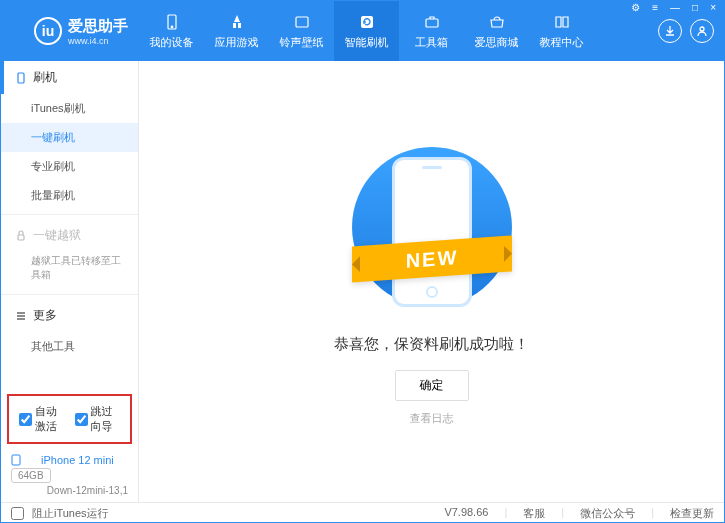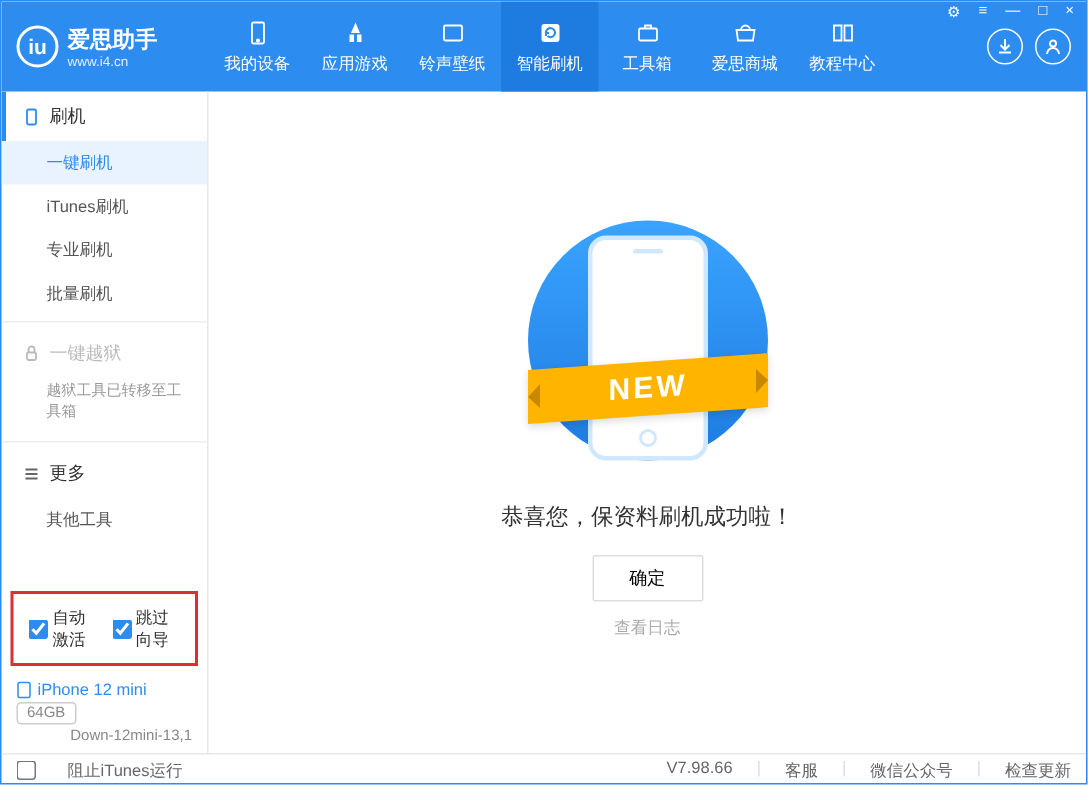--- a/index.html
+++ b/index.html
@@ -1,19 +1,19 @@
 <!DOCTYPE html>
 <html><head>
 <meta charset="utf-8">
 <style>
 * { margin: 0; padding: 0; box-sizing: border-box; }
 body { font-family: "Microsoft YaHei", Arial, sans-serif; font-size: 12px; color: #333; background: #fff; width: 725px; height: 523px; overflow: hidden; border: 1px solid #2d8cf0; }
 .header { background: #2d8cf0; color: #fff; height: 60px; display: flex; align-items: center; padding: 0 10px; }
 .logo-area { display: flex; align-items: center; width: 128px; }
-.logo-circle { width: 28px; height: 28px; border: 2px solid #fff; border-radius: 50%; display: flex; align-items: center; justify-content: center; font-weight: bold; font-size: 14px; margin-right: 6px; }
+.logo-circle { width: 28px; height: 28px; border: 2px solid #fff; border-radius: 50%; display: flex; align-items: center; justify-content: center; font-weight: bold; font-size: 14px; margin-right: 6px; margin-left: 23px; }
 .logo-text { display: flex; flex-direction: column; }
 .logo-title { font-size: 15px; font-weight: bold; }
 .logo-url { font-size: 9px; opacity: 0.85; }
 .nav { display: flex; flex: 1; height: 100%; }
 .nav-item { width: 65px; display: flex; flex-direction: column; align-items: center; justify-content: center; cursor: pointer; font-size: 11px; }
 .nav-item.active { background: #1e7be0; }
 .nav-icon { width: 18px; height: 18px; margin-bottom: 4px; display: flex; align-items: center; justify-content: center; }
 .header-right { display: flex; align-items: center; gap: 8px; margin-left: auto; }
 .win-controls { position: absolute; top: 2px; right: 6px; display: flex; gap: 6px; font-size: 10px; color: #fff; }
 .win-controls span { cursor: pointer; padding: 0 3px; }
@@ -25,38 +25,38 @@
 .side-section { padding: 8px 14px; font-size: 12px; color: #333; display: flex; align-items: center; gap: 6px; cursor: pointer; }
 .side-section.active-top { border-left: 3px solid #2d8cf0; padding-left: 11px; }
 .side-item { padding: 7px 14px 7px 30px; font-size: 11px; color: #555; cursor: pointer; }
 .side-item.active { background: #e8f3ff; color: #2d8cf0; }
 .side-note { font-size: 10px; color: #999; padding: 2px 14px 8px 30px; line-height: 1.4; }
 .side-divider { border-top: 1px solid #eee; margin: 4px 0; }
 .checkbox-row { display: flex; gap: 10px; padding: 8px 10px; border: 2px solid #d93030; margin: 4px 6px; font-size: 11px; }
 .checkbox-row label { display: flex; align-items: center; gap: 3px; cursor: pointer; }
 .checkbox-row input { accent-color: #2d8cf0; }
 .device-info { padding: 6px 10px; font-size: 11px; }
-.device-name { color: #2d8cf0; display: flex; align-items: flex-start; gap: 4px; }
+.device-name { color: #2d8cf0; display: flex; align-items: flex-start; gap: 20px; }
 .storage-badge { display: inline-block; border: 1px solid #ccc; border-radius: 3px; padding: 1px 6px; font-size: 10px; color: #888; margin-top: 2px; }
 .device-sub { color: #888; font-size: 10px; margin-top: 2px; text-align: right; }
 .main { flex: 1; display: flex; flex-direction: column; align-items: center; justify-content: center; position: relative; }
 .phone-illus { width: 140px; height: 180px; position: relative; margin-bottom: 18px; }
 .phone-body { position: absolute; left: 30px; top: 20px; width: 80px; height: 150px; background: #fff; border: 3px solid #d0e8ff; border-radius: 12px; }
 .phone-notch { position: absolute; top: 6px; left: 50%; transform: translateX(-50%); width: 20px; height: 3px; background: #d0e8ff; border-radius: 2px; }
 .phone-home { position: absolute; bottom: 6px; left: 50%; transform: translateX(-50%); width: 12px; height: 12px; border: 2px solid #d0e8ff; border-radius: 50%; }
 .bg-circle { position: absolute; width: 160px; height: 160px; background: linear-gradient(#3aa3ff,#1e7be0); border-radius: 50%; left: -10px; top: 10px; z-index: -1; }
 .new-banner { position: absolute; bottom: 40px; left: -10px; width: 160px; height: 36px; background: #ffb400; transform: skewY(-4deg); display: flex; align-items: center; justify-content: center; font-weight: bold; font-size: 20px; color: #fff; letter-spacing: 2px; box-shadow: 0 2px 6px rgba(0,0,0,0.15); }
 .new-banner::before, .new-banner::after { content: ""; position: absolute; width: 0; height: 0; border: 8px solid transparent; }
 .new-banner::before { left: -8px; top: 10px; border-right-color: #c98800; }
 .new-banner::after { right: -8px; top: 10px; border-left-color: #c98800; }
 .success-text { font-size: 15px; color: #333; margin-bottom: 16px; }
 .confirm-btn { border: 1px solid #ddd; background: #fff; padding: 6px 24px; font-size: 12px; cursor: pointer; border-radius: 2px; margin-bottom: 10px; }
 .log-link { font-size: 11px; color: #aaa; cursor: pointer; }
 .footer { height: 22px; border-top: 1px solid #e8e8e8; display: flex; align-items: center; padding: 0 10px; font-size: 11px; color: #666; }
-.footer-left { display: flex; align-items: center; gap: 21px; }
+.footer-left { display: flex; align-items: center; gap: 8px; }
 .footer-right { margin-left: auto; display: flex; gap: 16px; }
 .footer-right span { cursor: pointer; }
 .sep { color: #ddd; }
 .sidebar-scroll { flex: 1; overflow-y: auto; }
 </style>
 </head>
 <body>
 
 <div class="win-controls">
   <span>⚙</span>
@@ -153,22 +153,22 @@
 
 <div class="body-area">
   <div class="sidebar">
     <div class="sidebar-scroll">
       <div class="side-section active-top">
         <svg width="12" height="12" viewBox="0 0 12 12" fill="none" stroke="#2d8cf0" stroke-width="1.2">
             <rect x="3" y="1" width="6" height="10" rx="1"></rect>
           </svg>
         <span>刷机</span>
       </div>
+      <div class="side-item">iTunes刷机</div>
       <div class="side-item active">一键刷机</div>
-      <div class="side-item">iTunes刷机</div>
       <div class="side-item">专业刷机</div>
       <div class="side-item">批量刷机</div>
       <div class="side-divider"></div>
       <div class="side-section" style="color:#bbb">
         <svg width="12" height="12" viewBox="0 0 12 12" fill="none" stroke="#bbb" stroke-width="1.2">
             <rect x="3" y="5" width="6" height="5" rx="1"></rect>
             <path d="M4 5 V3 a2 2 0 0 1 4 0 v2"></path>
           </svg>
         <span>一键越狱</span>
       </div>

